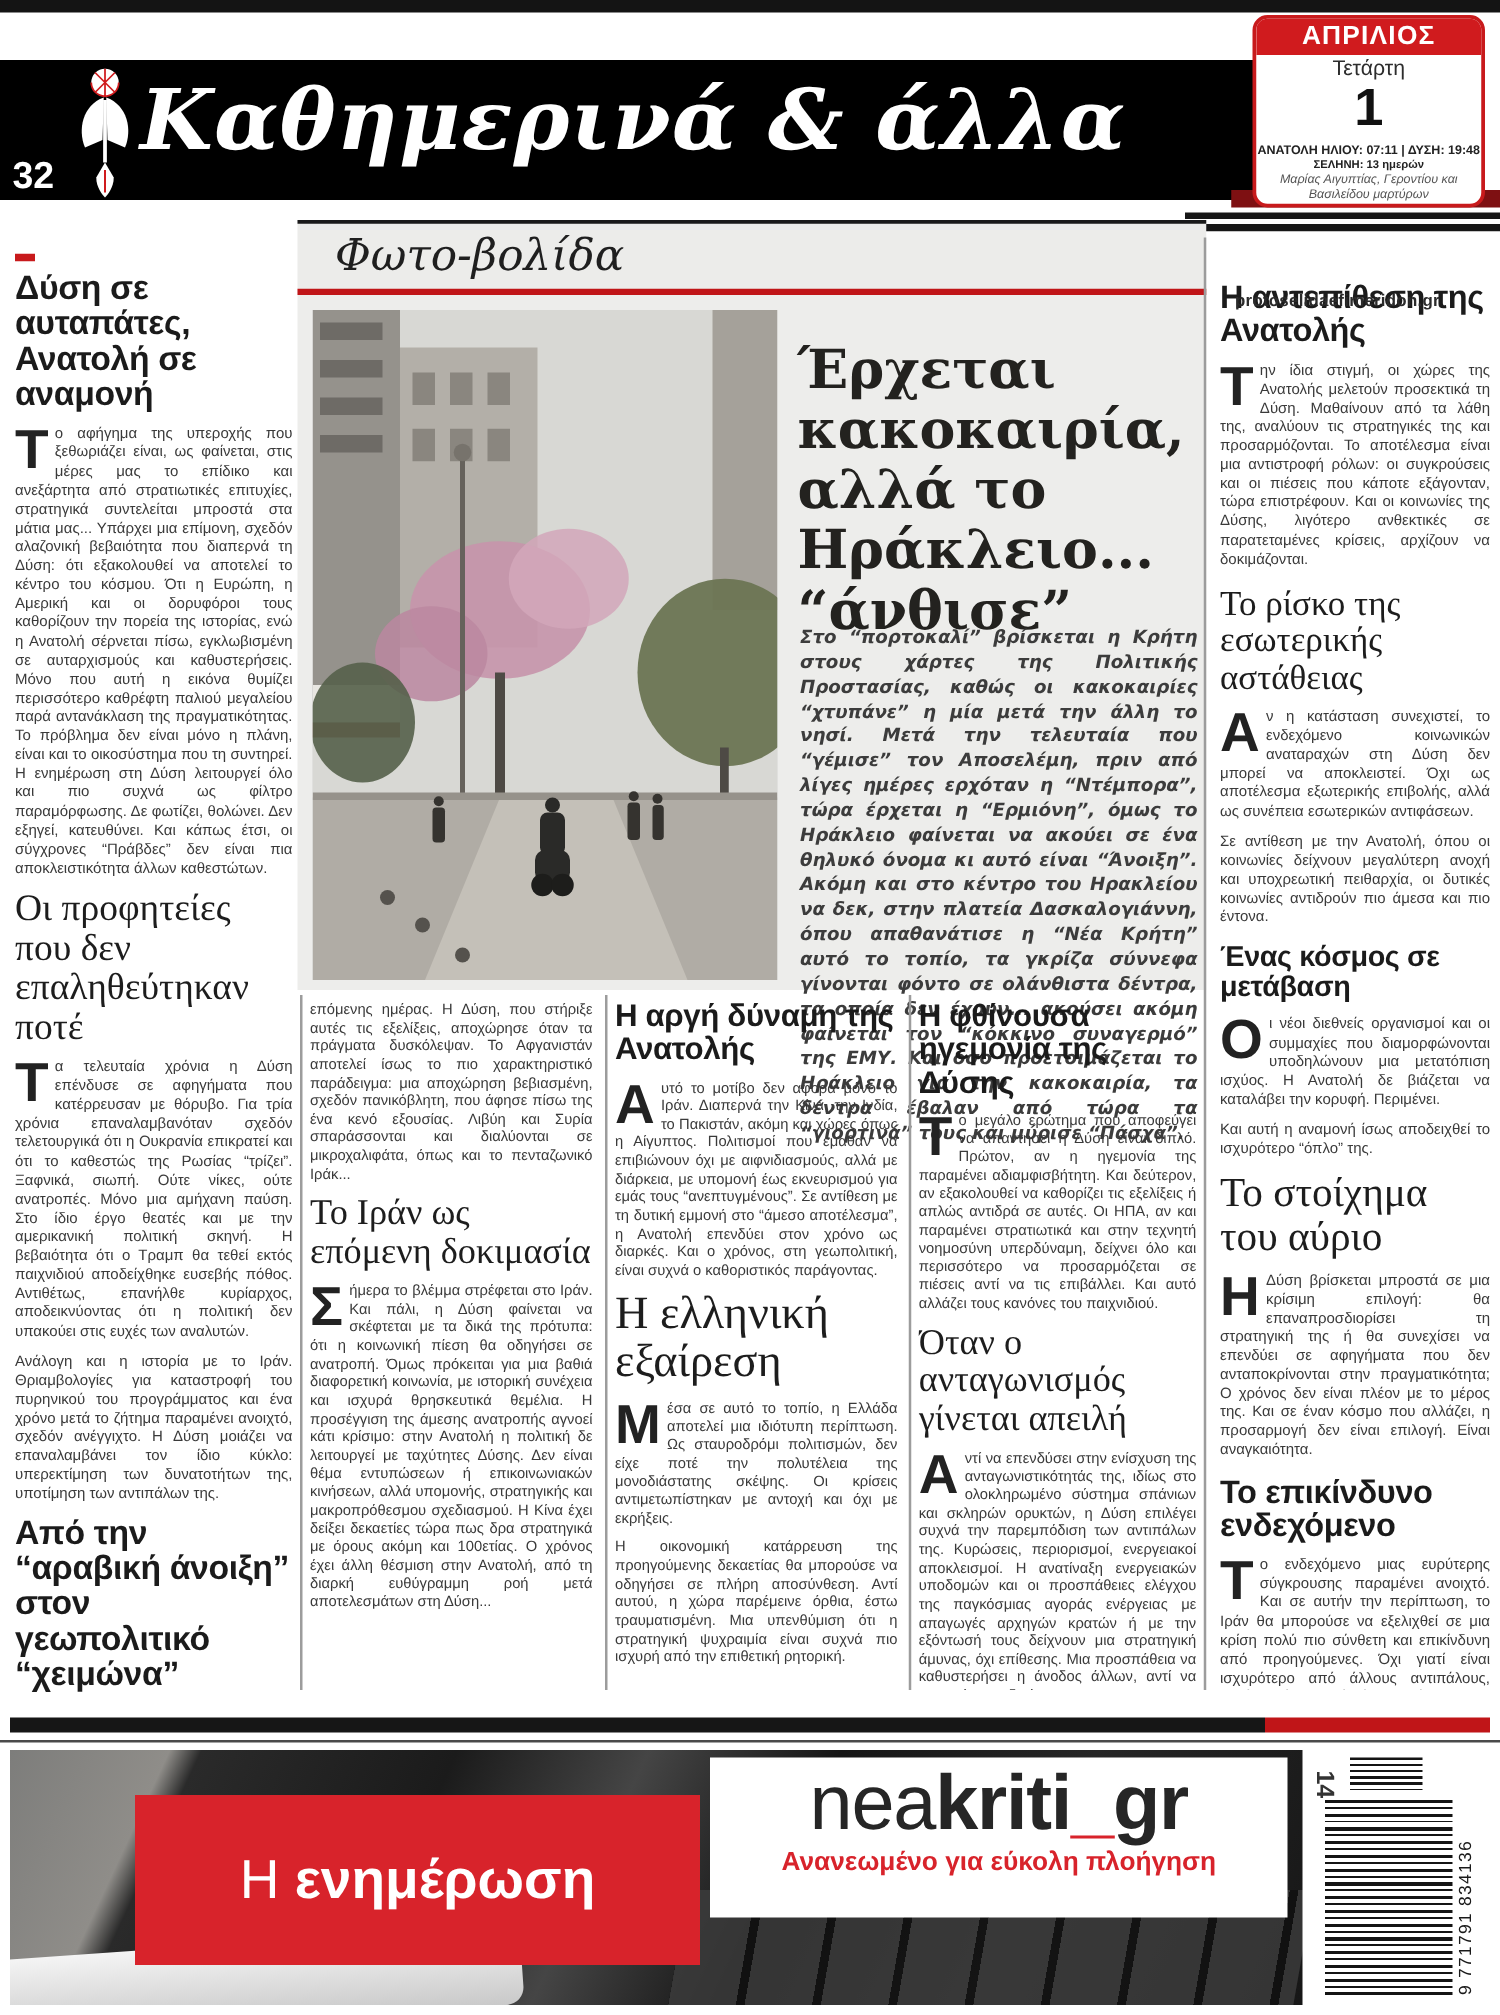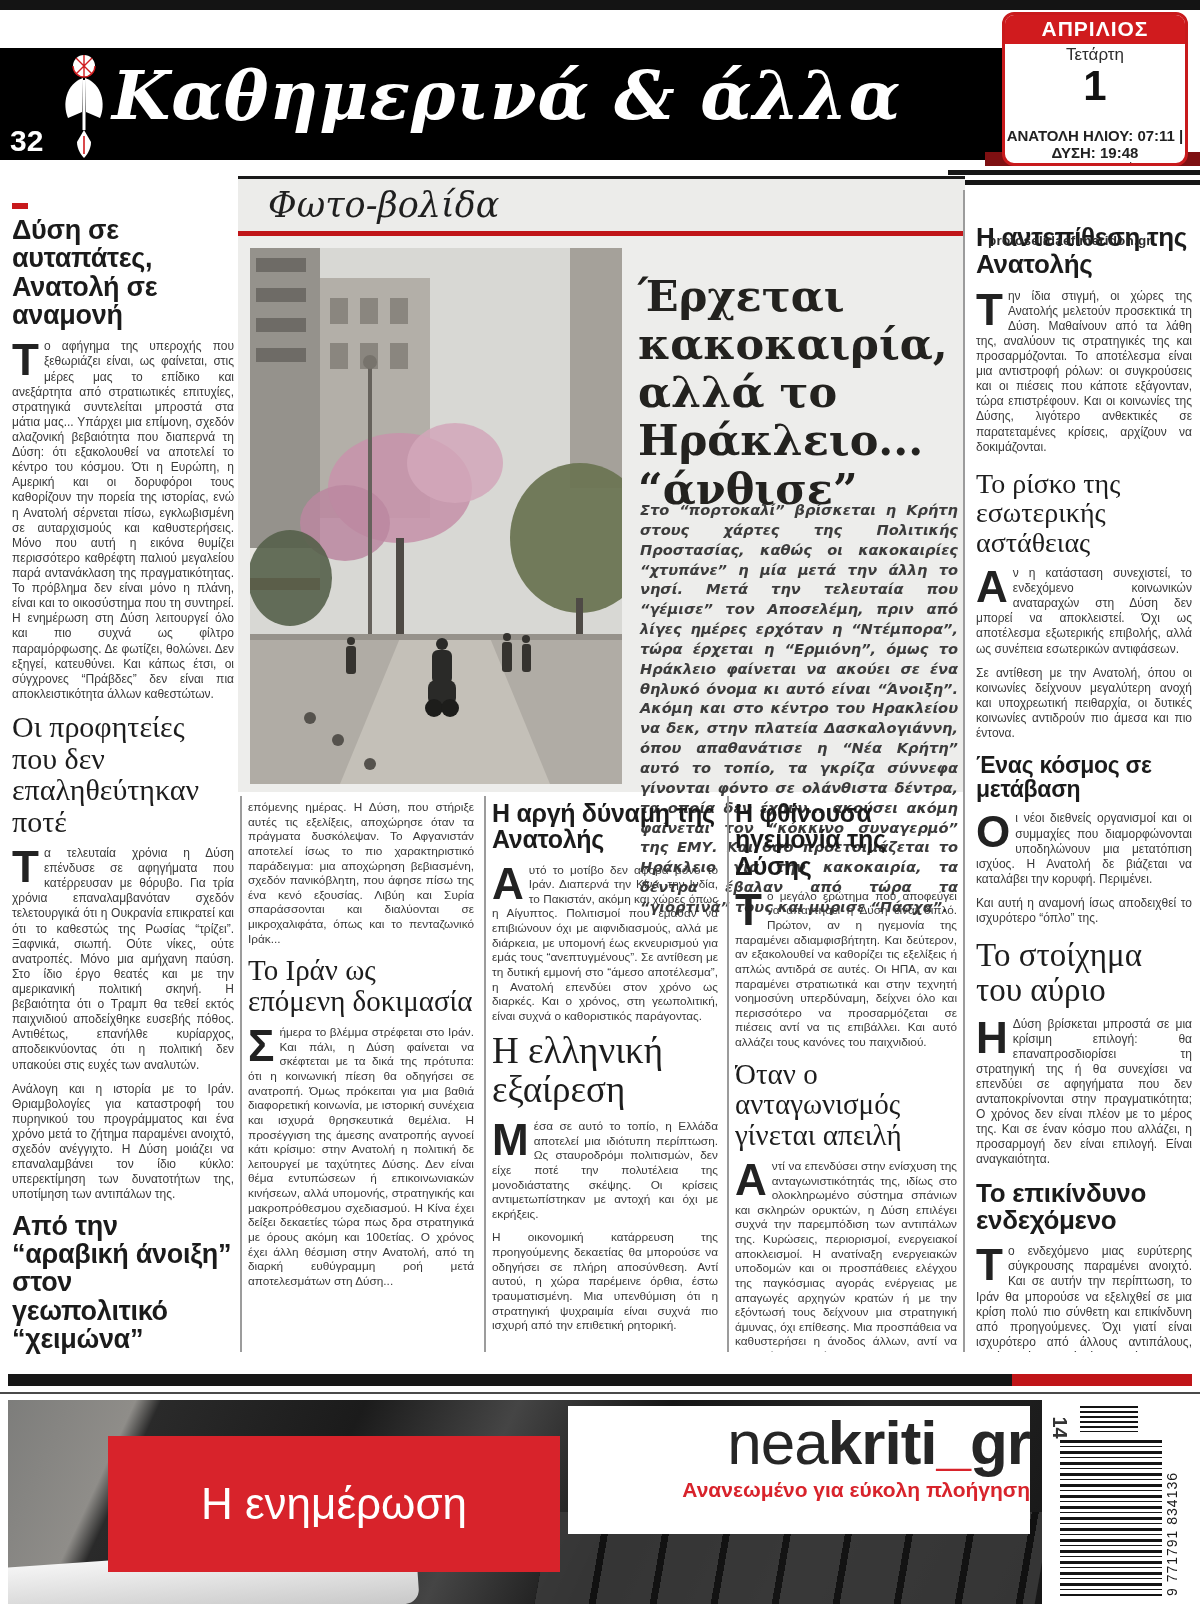--- a/index.html
+++ b/index.html
@@ -13,21 +13,21 @@
   .quill{position:absolute;left:58px;top:4px;}
   .masthead{position:absolute;left:112px;top:8px;width:860px;color:#fff;
             font-family:"DejaVu Serif",serif;font-style:italic;font-weight:bold;font-size:67px;
             letter-spacing:1px;white-space:nowrap;}
   
   .calendar{position:absolute;right:12px;top:12px;width:180px;height:148px;background:#fff;
             border:3px solid #c81a1c;border-radius:12px;overflow:hidden;text-align:center;z-index:5;}
   .cal-month{background:#d01b1e;color:#fff;font-weight:bold;font-size:21px;padding:2px 0 3px;letter-spacing:1px;}
   .cal-weekday{font-size:17px;color:#2d2d2d;margin-top:1px;}
   .cal-day{font-size:42px;font-weight:bold;color:#111;line-height:1.0;}
-  .cal-sun{font-size:15px;font-weight:bold;color:#222;margin-top:20px;}
+  .cal-sun{font-size:10px;font-weight:bold;color:#222;margin-top:8px;}
   .cal-moon{font-size:9px;font-weight:bold;color:#222;}
   .cal-saints{font-size:10px;font-style:italic;color:#555;line-height:1.15;margin-top:2px;padding:0 6px;}
   
   .stripes{position:absolute;left:948px;top:170px;width:252px;height:15px;
            background:linear-gradient(#161616 0 34%,#ffffff 34% 64%,#161616 64% 100%);}
   .red-dash{position:absolute;width:16px;height:6px;background:#c81a1c;}
   .vline{position:absolute;width:1.5px;background:#9c9c9c;}
   
   .photo-band{position:absolute;left:238px;top:176px;width:727px;height:52px;background:#ececea;
               border-top:3px solid #1a1a1a;border-bottom:5px solid #c01518;}
@@ -59,24 +59,24 @@
   .ad{position:absolute;left:8px;top:1400px;width:1184px;height:204px;overflow:hidden;
       background:linear-gradient(115deg,#7d7d7b 0%,#8f8d89 10%,#2a2a2a 12%,#1b1b1b 28%,#454545 40%,#161616 52%,#262626 68%,#0e0e0e 100%);}
   .ad-keys{position:absolute;right:150px;bottom:-8px;width:500px;height:100px;opacity:.8;transform:skewX(-10deg);
            background:repeating-linear-gradient(90deg,#3d3d3d 0 54px,#101010 54px 61px),
                       repeating-linear-gradient(0deg,rgba(16,16,16,.9) 0 6px,rgba(70,70,70,.25) 6px 44px);}
   .ad-tablet{position:absolute;left:-20px;bottom:-14px;width:430px;height:64px;border-radius:14px;
              background:linear-gradient(#f4f4f4,#c9c9c9);transform:rotate(-4deg);}
   .ad-redbox{position:absolute;left:100px;top:36px;width:452px;height:136px;background:#d8232b;
              color:#fff;text-align:center;display:flex;flex-direction:column;justify-content:center;gap:4px;}
   .ad-l1{font-size:44px;font-weight:300;}
-  .ad-l1 b,.ad-l2 b{font-weight:normal;margin-top:40px;}
+  .ad-l1 b,.ad-l2 b{font-weight:bold;margin-top:40px;}
   .ad-l2{font-size:44px;font-weight:300;}
   .ad-whitebox{position:absolute;left:560px;top:6px;width:462px;height:128px;background:#fff;
-               text-align:right;padding-top:6px;box-sizing:border-box;}
+               text-align:center;padding-top:6px;box-sizing:border-box;}
   .ad-logo{font-size:62px;color:#262626;line-height:1.0;letter-spacing:-1px;}
   .ad-logo .lt{font-weight:normal;}
   .ad-logo .bd{font-weight:bold;}
   .ad-logo .us{font-weight:bold;color:#d8232b;}
   .ad-tag{font-size:21px;font-weight:bold;color:#d8232b;margin-top:4px;}
   .barcode{position:absolute;left:1042px;top:1400px;width:150px;height:204px;background:#fff;z-index:4;}
   .bc-14{position:absolute;left:6px;top:16px;font-size:20px;font-weight:bold;color:#333;transform:rotate(90deg);}
   .bc-addon{position:absolute;left:38px;top:6px;width:58px;height:26px;
             background:repeating-linear-gradient(180deg,#141414 0 2px,#fff 2px 5px);}
   .bc-bars{position:absolute;left:18px;top:40px;width:102px;height:156px;

